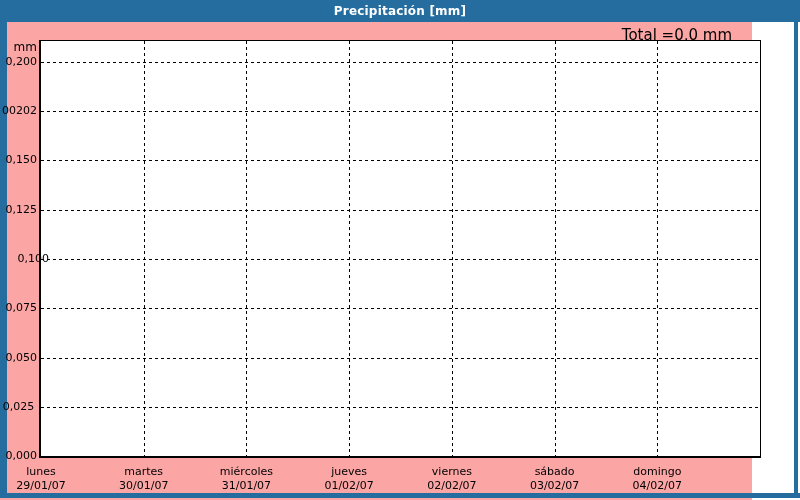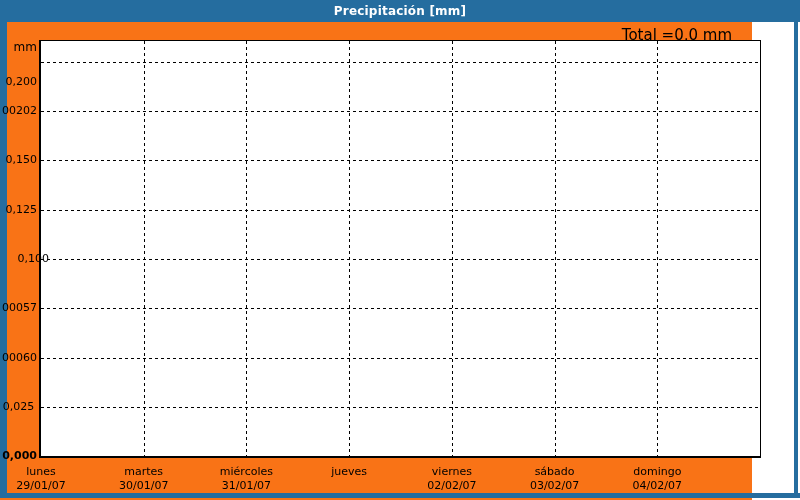--- a/index.html
+++ b/index.html
@@ -3,21 +3,21 @@
 <meta charset="utf-8">
 <style>
   html, body { margin: 0; padding: 0; }
   body {
     width: 800px; height: 500px;
     background: #ffffff;
     font-family: "DejaVu Sans", "Liberation Sans", sans-serif;
     color: #000;
     overflow: hidden;
   }
-  .screen { position: relative; width: 752px; height: 500px; background: #f97316; }
+  .screen { position: relative; width: 752px; height: 500px; background: #fca5a5; }
 
   .title-bar {
     position: absolute; left: 0; top: 0; width: 800px; height: 22px;
     background: #256d9f;
     display: flex; align-items: center; justify-content: center;
   }
   .title-bar span {
     color: #ffffff; font-weight: bold; font-size: 12px; letter-spacing: 0.2px;
   }
 
@@ -92,45 +92,46 @@
       <div class="hgrid" style="top: 365.7px;"></div>
       <div class="vgrid" style="left: 102.7px;"></div>
       <div class="vgrid" style="left: 205.4px;"></div>
       <div class="vgrid" style="left: 308.1px;"></div>
       <div class="vgrid" style="left: 410.9px;"></div>
       <div class="vgrid" style="left: 513.6px;"></div>
       <div class="vgrid" style="left: 616.3px;"></div>
     </div>
 
   <div id="yticks">
-      <div class="ytick" style="top: 53.9px; margin-top: 20px;">0,200</div>
+      <div class="ytick" style="top: 53.9px;">0,200</div>
       <div class="ytick" style="top: 103.2px;">00202</div>
       <div class="ytick" style="top: 152.4px;">0,150</div>
       <div class="ytick" style="top: 201.7px;">0,125</div>
       <div class="ytick" style="top: 250.9px; padding-left: 12px;">0,100</div>
-      <div class="ytick" style="top: 300.2px;">00057</div>
-      <div class="ytick" style="top: 349.5px;">00060</div>
+      <div class="ytick" style="top: 300.2px;">0,075</div>
+      <div class="ytick" style="top: 349.5px;">0,050</div>
       <div class="ytick" style="top: 398.7px; text-align: center;">0,025</div>
-      <div class="ytick" style="top: 448px; font-weight: bold;">0,000</div>
+      <div class="ytick" style="top: 448px;">0,000</div>
     </div>
   <div id="xlabels">
       <div class="xlabel" style="left: -19px;">
         <div>lunes</div>
         <div>29/01/07</div>
       </div>
       <div class="xlabel" style="left: 83.7px;">
         <div>martes</div>
         <div>30/01/07</div>
       </div>
       <div class="xlabel" style="left: 186.4px;">
         <div>miércoles</div>
         <div>31/01/07</div>
       </div>
       <div class="xlabel" style="left: 289.1px;">
         <div>jueves</div>
+        <div>01/02/07</div>
       </div>
       <div class="xlabel" style="left: 391.9px;">
         <div>viernes</div>
         <div>02/02/07</div>
       </div>
       <div class="xlabel" style="left: 494.6px;">
         <div>sábado</div>
         <div>03/02/07</div>
       </div>
       <div class="xlabel" style="left: 597.3px;">

